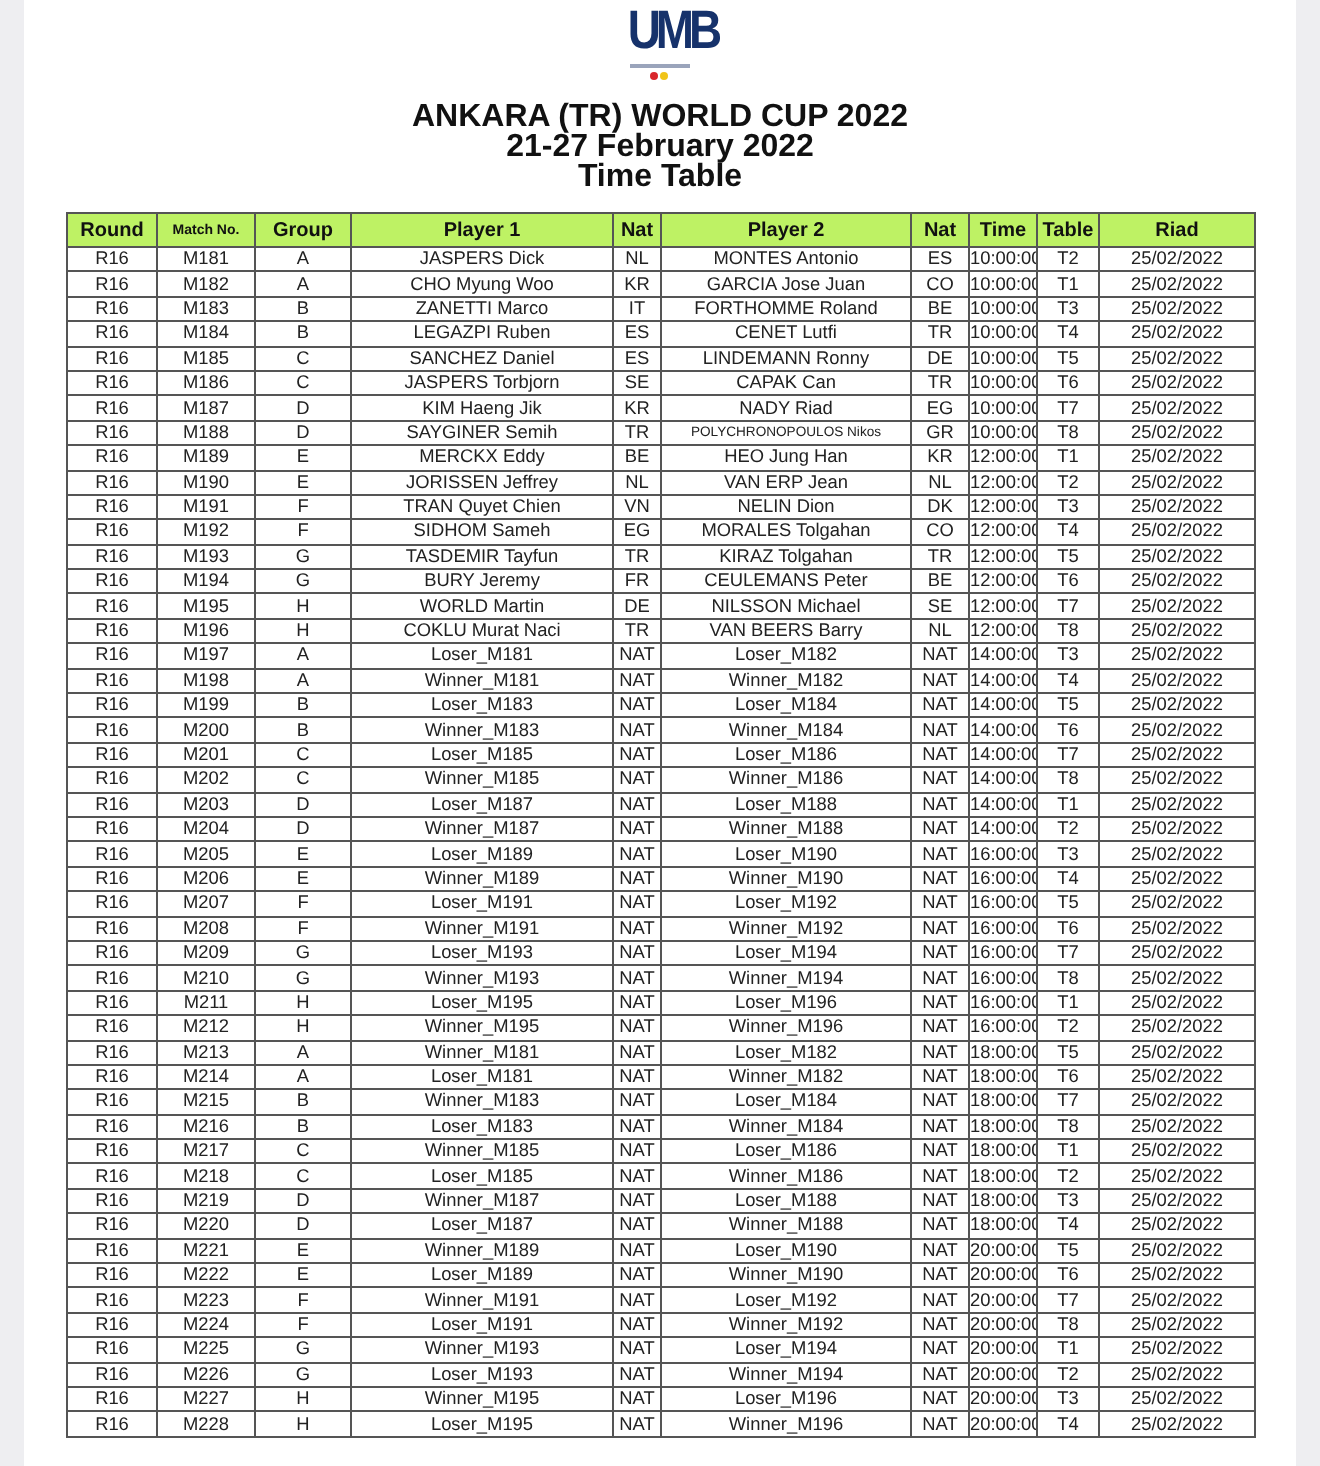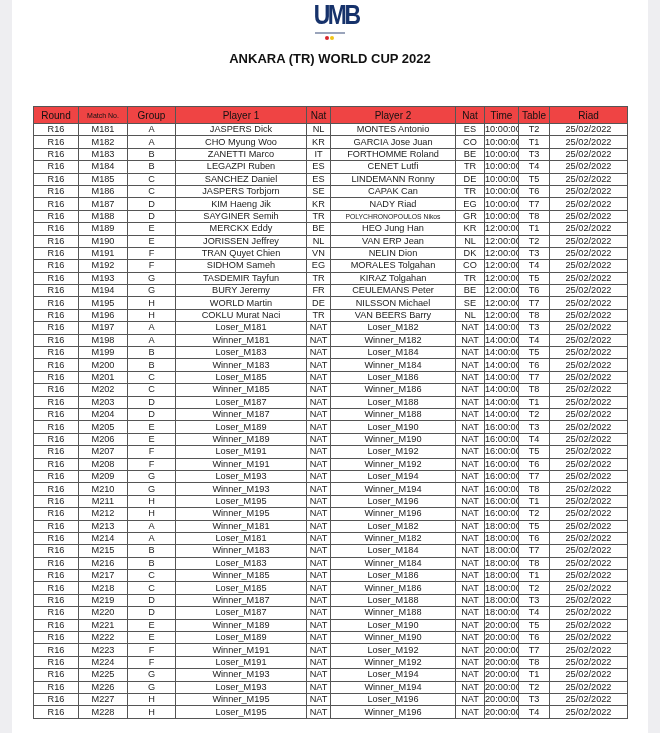--- a/index.html
+++ b/index.html
@@ -21,53 +21,55 @@
       font-size: 27px; line-height: 30px; color: #16326b; text-align: center;
       letter-spacing: -3px; transform: scaleX(0.85);
     }
     .logo-sub {
       position: absolute; left: 4px; top: 32px; width: 30px; height: 2px; background: #9aa4bb;
     }
     .logo-dot1 { position: absolute; left: 14px; top: 36px; width: 4px; height: 4px; border-radius: 50%; background: #d9262c; }
     .logo-dot2 { position: absolute; left: 19px; top: 36px; width: 4px; height: 4px; border-radius: 50%; background: #f0c419; }
     .titles {
       position: absolute; left: 0; top: 51px; width: 660px; text-align: center;
-      font-weight: bold; color: #111; font-size: 13px; line-height: 15px;
+      font-weight: bold; color: #111; font-size: 16px; line-height: 15px;
     }
     table.tt {
       position: absolute; left: 33px; top: 106px;
       border-collapse: collapse; table-layout: fixed;
       width: 594px;
       font-size: 9.2px; color: #222;
     }
     table.tt th, table.tt td {
       border: 1px solid #555; padding: 0; text-align: center;
       white-space: nowrap; overflow: hidden;
     }
     table.tt th {
-      background: #ef4444; height: 16px; font-size: 10px; font-weight: normal; color: #111;
+      background: #bef264; height: 16px; font-size: 10px; font-weight: bold; color: #111;
     }
     table.tt th.small { font-size: 7px; }
     table.tt td { height: 11.4px; line-height: 11px; }
     td.tiny { font-size: 6.8px; }
   </style>
 </head>
 <body>
 
 <div class="page"></div>
 
 <div class="logo">
   <div class="logo-text">UMB</div>
   <div class="logo-sub"></div>
   <div class="logo-dot1"></div>
   <div class="logo-dot2"></div>
 </div>
 
 <div class="titles">
   <div>ANKARA (TR) WORLD CUP 2022</div>
+  <div>21-27 February 2022</div>
+  <div>Time Table</div>
 </div>
 
 <table class="tt">
   <colgroup>
     <col style="width:45px">
       <col style="width:49px">
       <col style="width:48px">
       <col style="width:131px">
     <col style="width:24px">
       <col style="width:125px">

